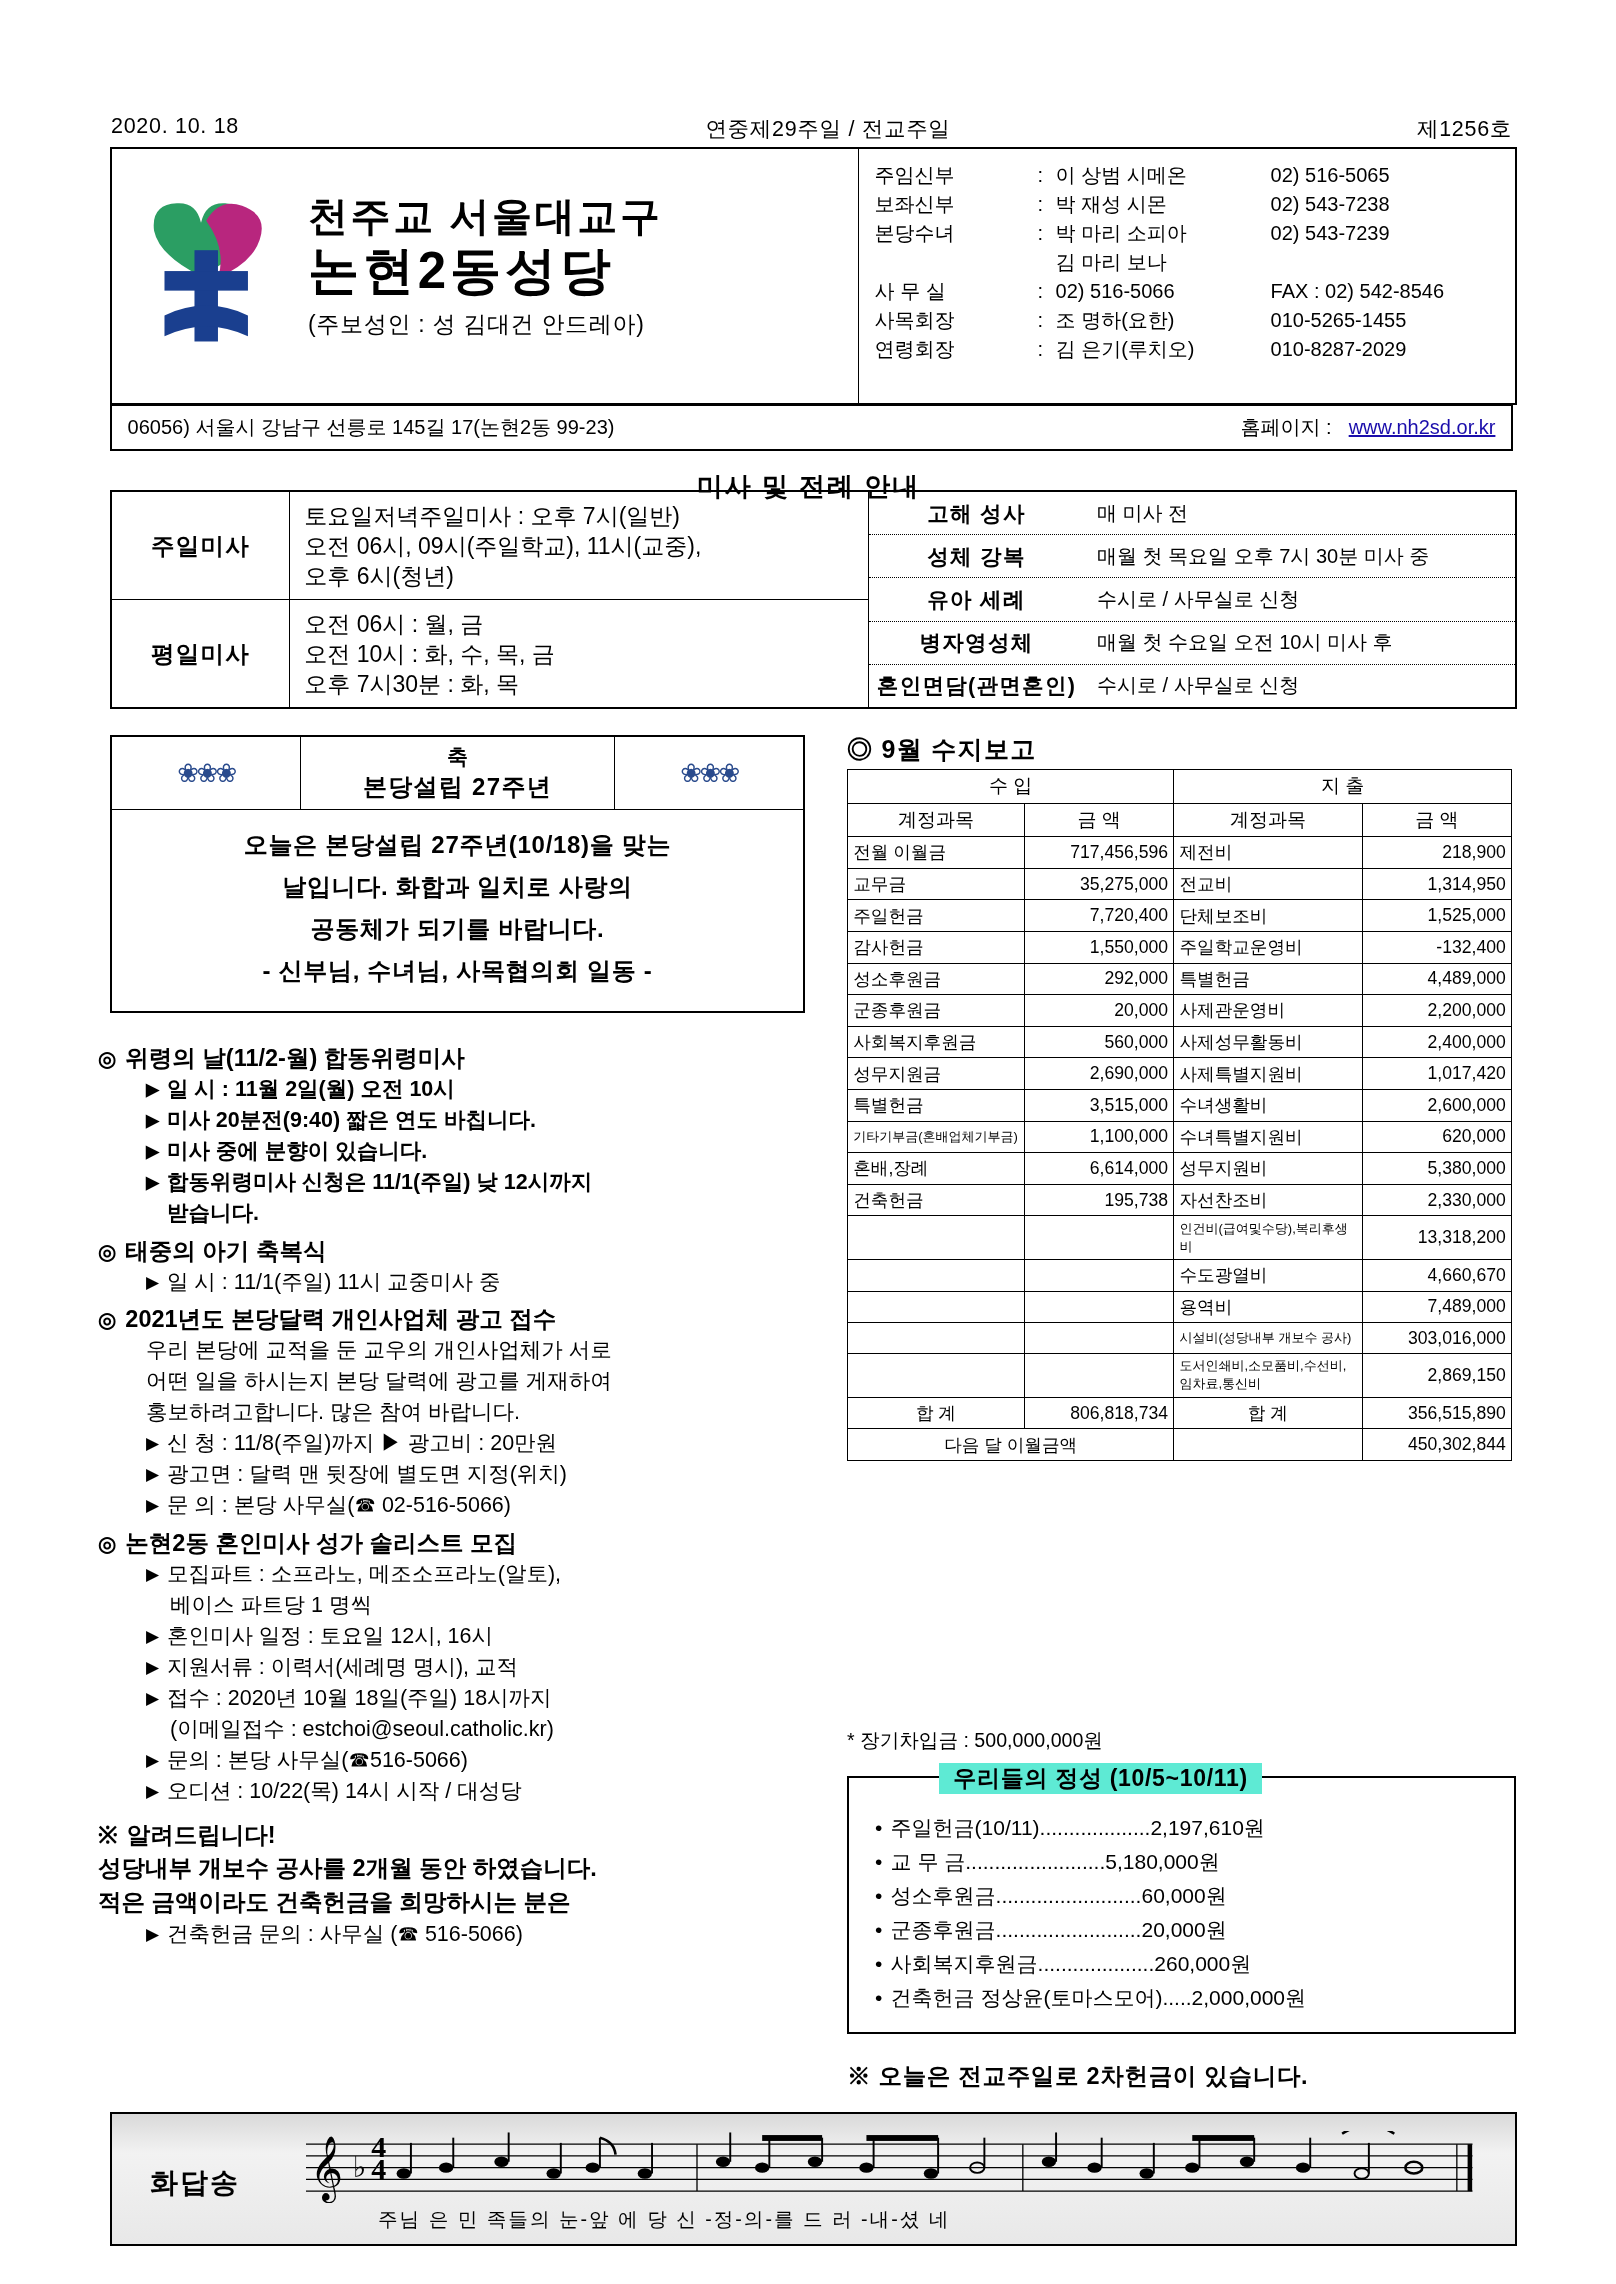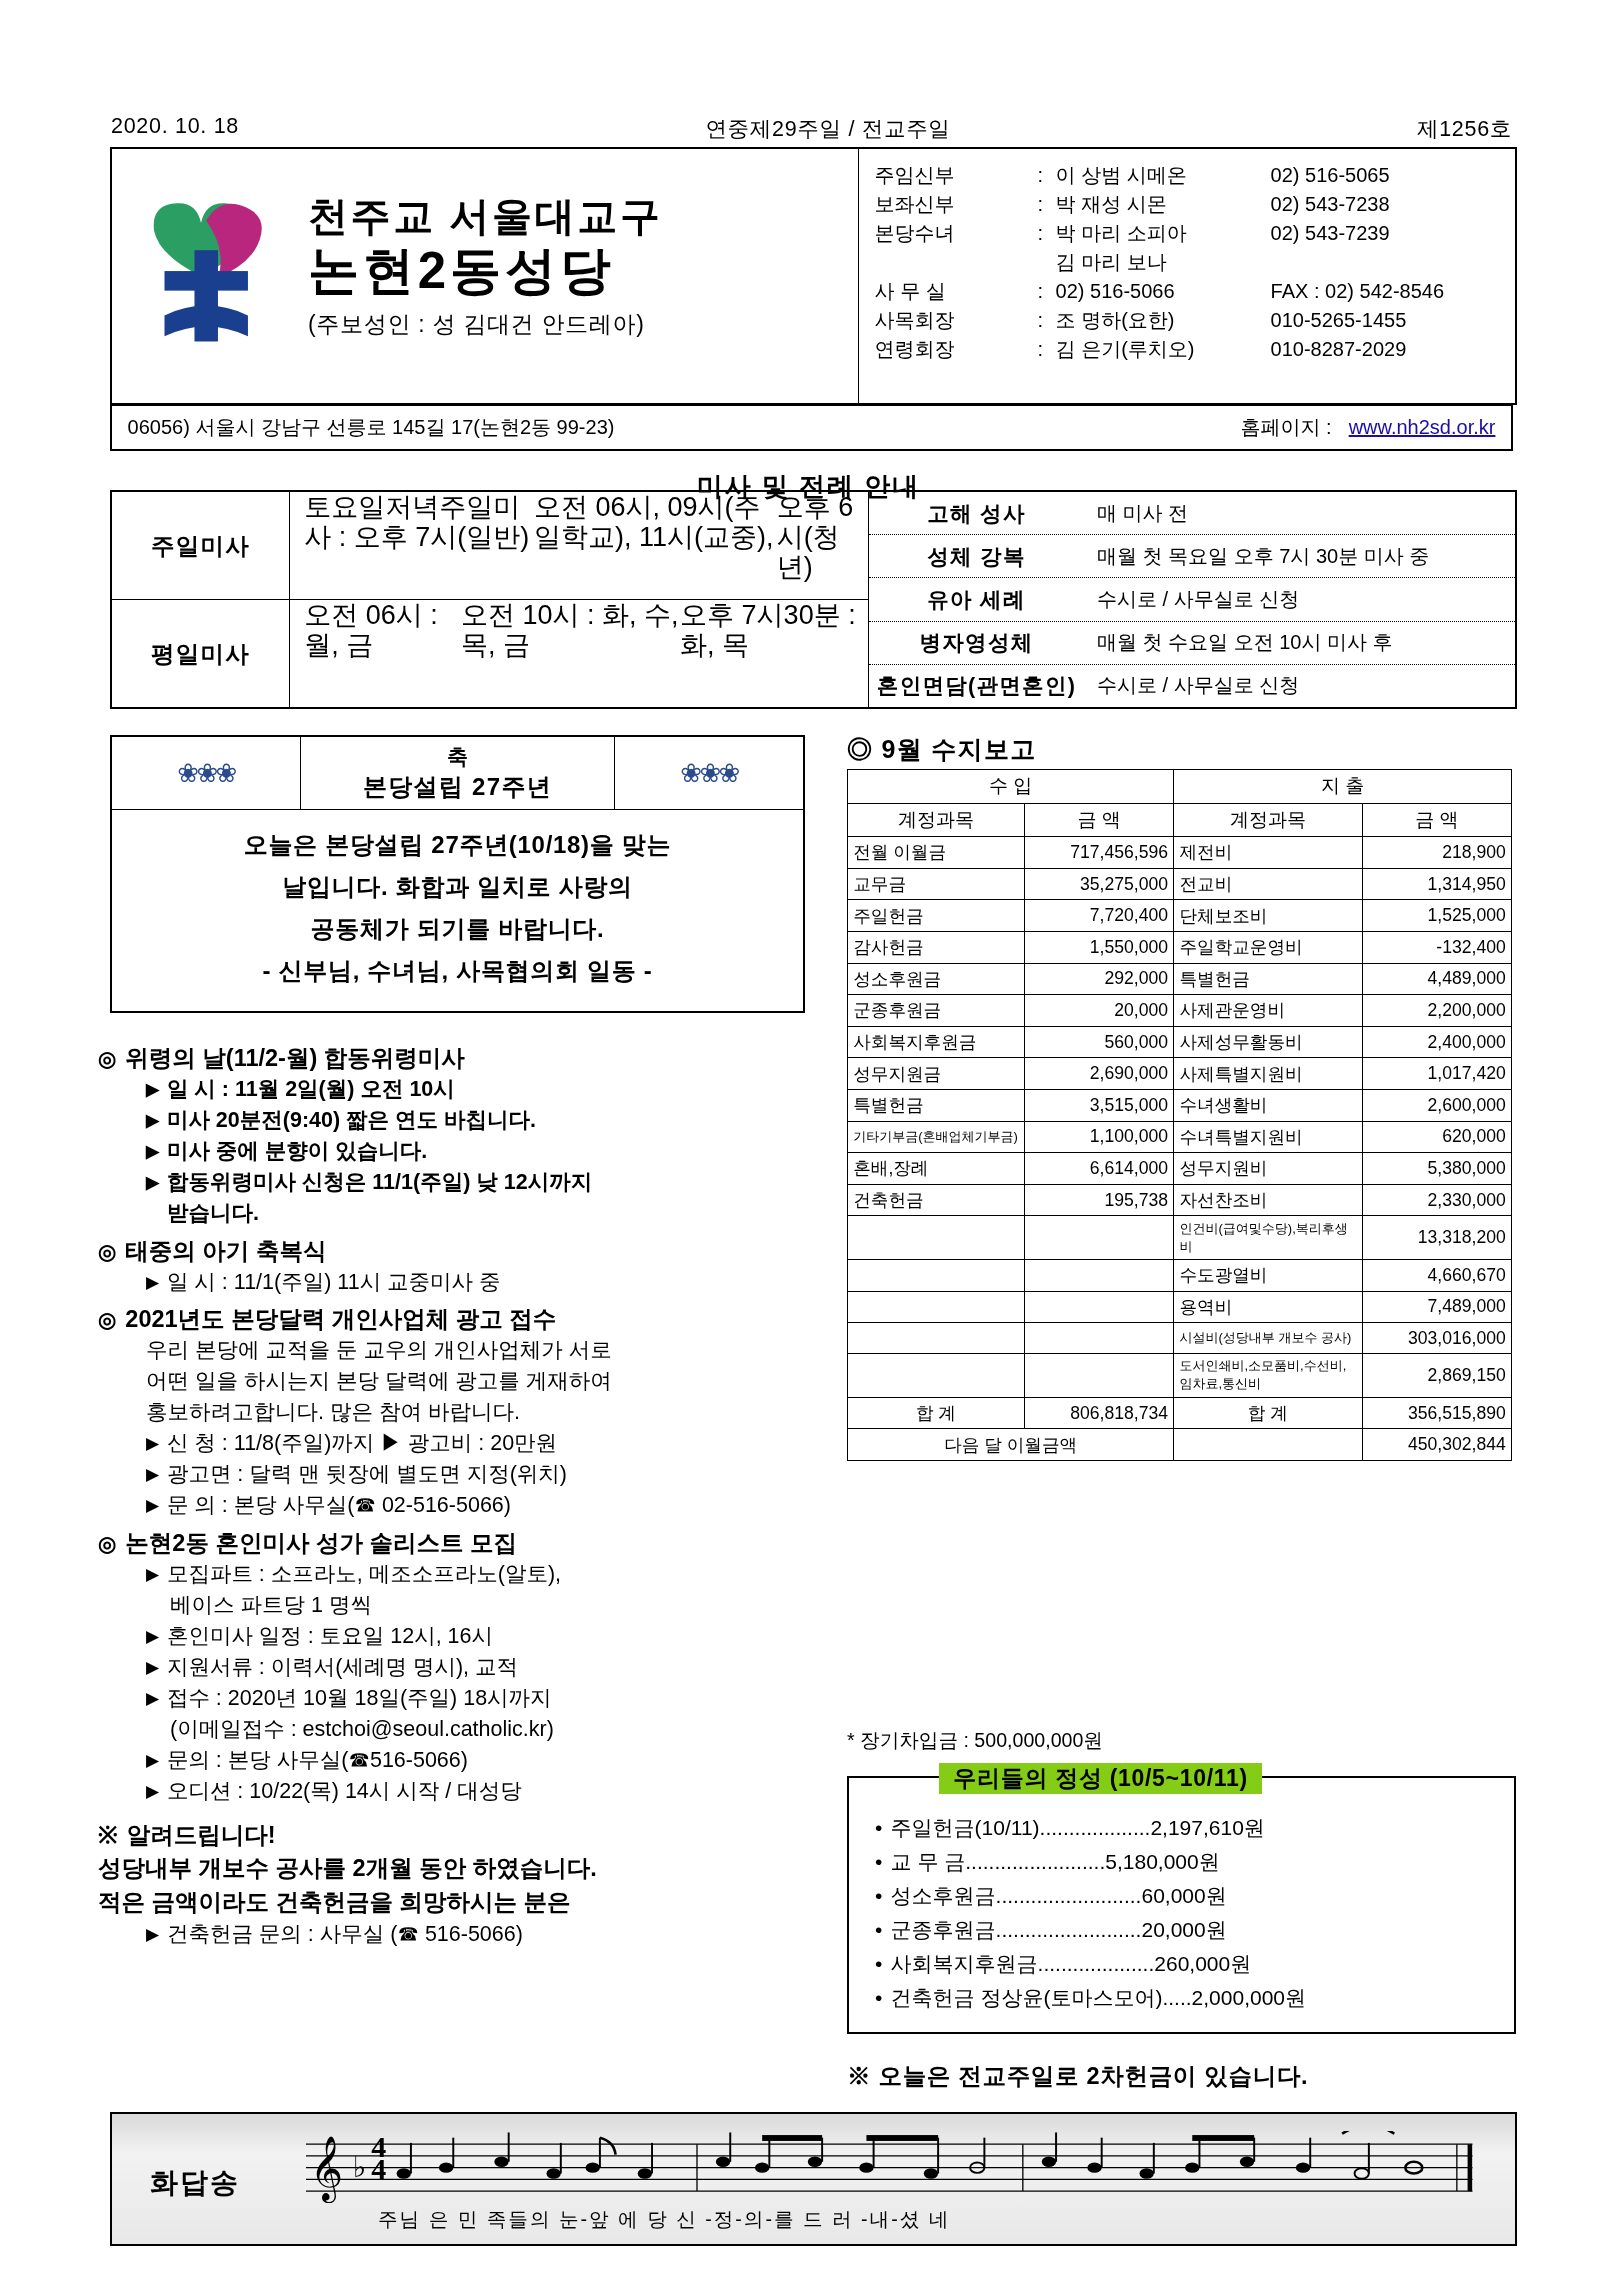--- a/index.html
+++ b/index.html
@@ -25,21 +25,21 @@
   .addrbar{position:absolute;left:110px;top:404px;width:1403px;height:47px;border:2px solid #000;display:flex;align-items:center;justify-content:space-between;padding:0 15.6px;box-sizing:border-box;font-size:20px;}
   .addrbar a{color:#1a0dab;text-decoration:underline;}
   .homepage{display:flex;gap:17px;align-items:center;}
   
   .masstitle{position:absolute;left:0;top:469px;width:1617px;text-align:center;font-size:26px;font-weight:bold;letter-spacing:2px;}
   .massbox{position:absolute;left:110px;top:490px;width:1403px;height:215px;border:2px solid #000;display:flex;}
   .mb-left{width:756px;border-right:1.3px solid #000;display:flex;flex-direction:column;}
   .mb-lrow{display:flex;flex:1;}
   .mb-lrow.b{border-bottom:1.3px solid #000;}
   .mb-key{width:177px;display:flex;align-items:center;justify-content:center;font-size:23.5px;font-weight:bold;border-right:1.3px solid #000;letter-spacing:1.3px;}
-  .mb-val{flex:1;display:flex;flex-direction:row;justify-content:center;padding-left:14.3px;font-size:27px;line-height:30px;}
+  .mb-val{flex:1;display:flex;flex-direction:column;justify-content:center;padding-left:14.3px;font-size:23px;line-height:30px;}
   .mb-right{flex:1;display:flex;flex-direction:column;}
   .mb-rrow{flex:1;display:flex;align-items:center;border-bottom:0.7px dotted #000;}
   .mb-rrow:last-child{border-bottom:none;}
   .mb-rkey{width:215px;text-align:center;font-size:21.5px;font-weight:bold;letter-spacing:1.3px;}
   .mb-rval{flex:1;font-size:20px;padding-left:13px;}
   
   .annbox{position:absolute;left:110px;top:735px;width:691px;height:274px;border:2px solid #000;}
   .ann-head{height:72px;display:flex;border-bottom:1.3px solid #000;}
   .ann-deco{width:188px;display:flex;align-items:center;justify-content:center;border-right:1.3px solid #000;color:#2a4b8d;font-size:26px;letter-spacing:-2.6px;}
   .ann-deco.r{border-right:none;border-left:1.3px solid #000;}
@@ -64,21 +64,21 @@
   .fin-title{position:absolute;left:847px;top:733px;font-size:25px;font-weight:bold;letter-spacing:1.3px;}
   .fintable{position:absolute;left:847px;top:769px;width:665px;border-collapse:collapse;font-size:17.6px;}
   .fintable td,.fintable th{border:0.7px solid #000;padding:3.3px 5.2px;height:23.5px;}
   .fintable .hdr{text-align:center;font-weight:normal;font-size:19px;}
   .fintable .num{text-align:right;}
   .fintable .ctr{text-align:center;}
   .fintable .small{font-size:13px;}
   .loan{position:absolute;left:847px;top:1727px;font-size:19.6px;}
   
   .offbox{position:absolute;left:847px;top:1776px;width:665px;height:254px;border:2px solid #000;}
-  .off-title{position:absolute;left:939px;top:1763px;background:#84cc16;padding:0 14.3px;font-size:23px;font-weight:bold;letter-spacing:0.7px;}
+  .off-title{position:absolute;left:939px;top:1763px;background:#5eead4;padding:0 14.3px;font-size:23px;font-weight:bold;letter-spacing:0.7px;}
   .off-list{padding:33px 26px 0 26px;font-size:21px;line-height:34px;}
   .off-list .li{display:flex;}
   .off-list .dot{width:15.6px;}
   .second{position:absolute;left:847px;top:2060px;font-size:23.5px;font-weight:bold;letter-spacing:0.7px;}
   
   .songbox{position:absolute;left:110px;top:2112px;width:1403px;height:130px;border:2px solid #000;background:linear-gradient(180deg,#d9d9d9,#f2f2f2 30%,#e8e8e8);}
   .song-label{position:absolute;left:150px;top:2164px;font-size:28px;font-weight:bold;letter-spacing:2px;text-align:right;}
   .staff{position:absolute;left:306px;top:2131px;width:1173px;height:72px;}
   .lyrics{position:absolute;left:378px;top:2206px;width:1108px;font-size:19.6px;letter-spacing:2px;}
 </style>

